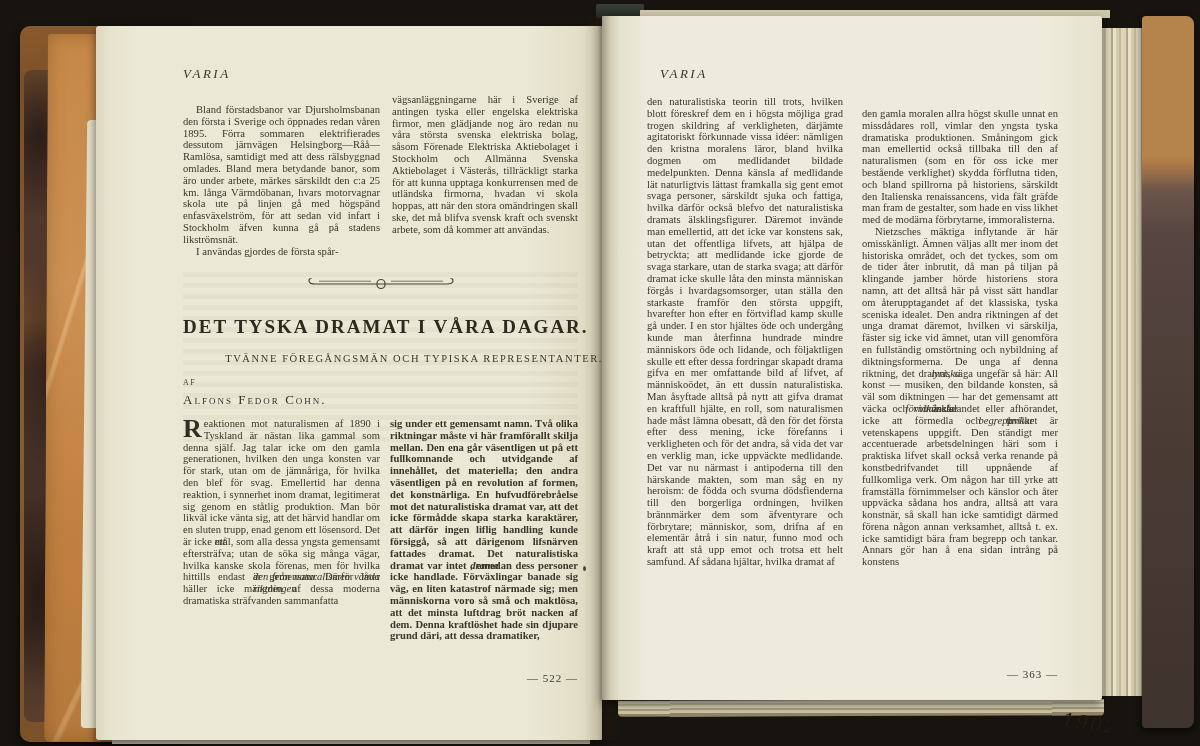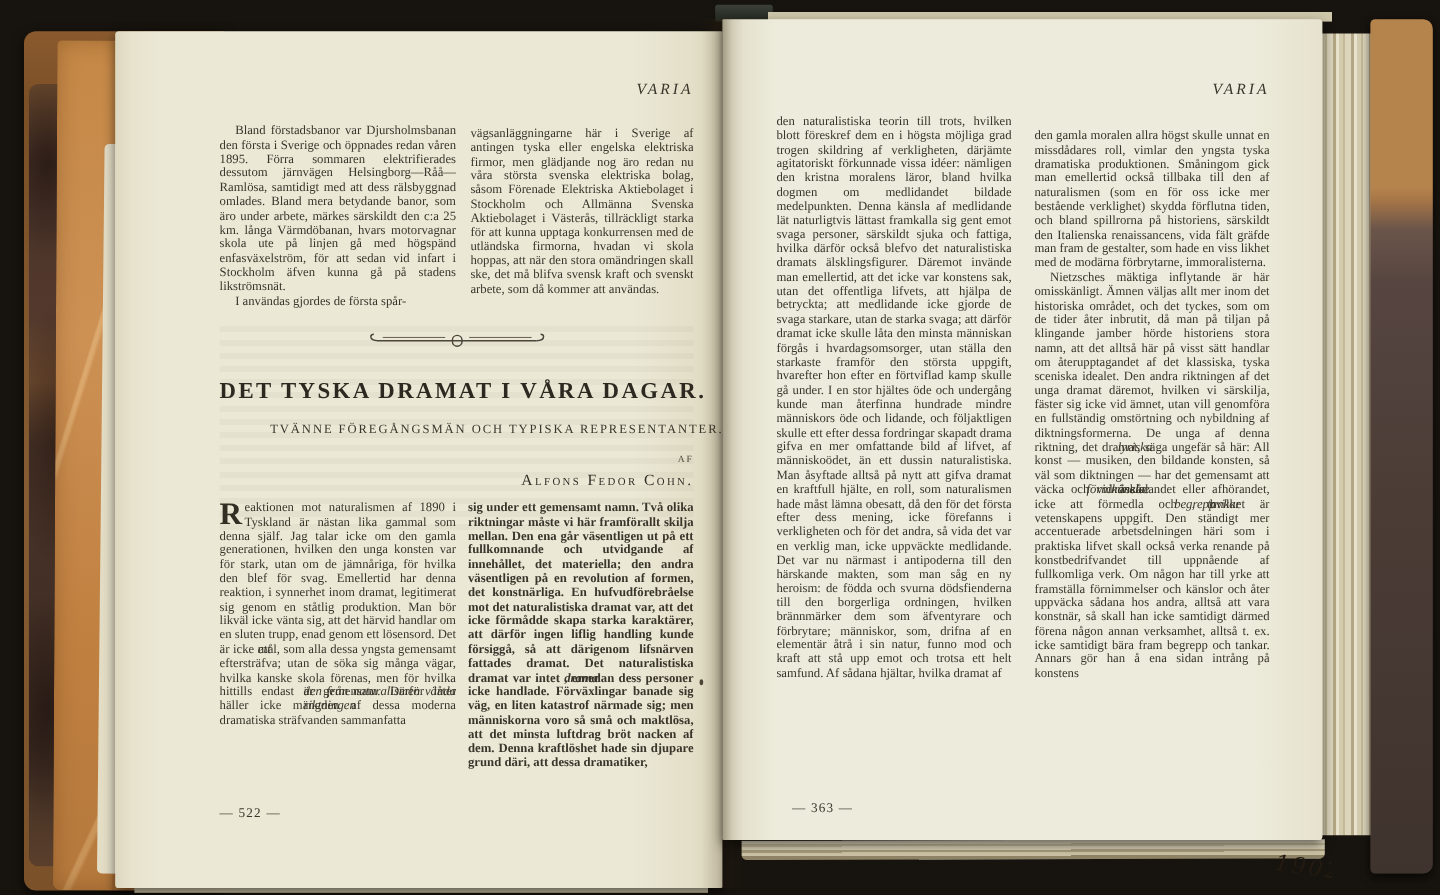--- a/index.html
+++ b/index.html
@@ -42,40 +42,40 @@
   .page-left{left:96px;top:26px;width:506px;height:714px;border-radius:3px 1px 1px 3px;
     background:linear-gradient(90deg,#ddd7bf 0,#e7e3cd 14px,#ebe8d6 40px,#ebe8d6 430px,#e3dfc8 480px,#d9d3ba 506px);}
   .page-right{left:602px;top:16px;width:500px;height:684px;border-radius:1px 3px 3px 1px;
     background:linear-gradient(90deg,#d5cfb5 0,#e2deca 10px,#edebdb 45px,#edebdb 440px,#e6e2ce 500px);}
   .gutter{left:584px;top:16px;width:36px;height:724px;pointer-events:none;z-index:30;
     background:linear-gradient(90deg,rgba(70,50,25,0) 0,rgba(70,50,25,.16) 40%,rgba(40,28,14,.28) 52%,rgba(70,50,25,.10) 72%,rgba(70,50,25,0) 100%);}
   .ghost{left:87px;top:246px;width:395px;height:172px;opacity:.5;filter:blur(.6px);
     background:repeating-linear-gradient(180deg, rgba(125,115,85,.12) 0 5px, rgba(125,115,85,0) 5px 11px);}
 
   
-  .running-head{font-style:italic;font-size:13px;letter-spacing:2.5px;color:#3b362c;text-align:right;}
+  .running-head{font-style:italic;font-size:13px;letter-spacing:2.5px;color:#3b362c;text-align:left;}
   .rh-left{left:87px;top:40px;width:395px;}
   .rh-right{left:58px;top:50px;width:398px;}
   .col{overflow:hidden;color:#3a352b;font-size:10.6px;line-height:11.8px;text-align:justify;}
   .col p{position:static;margin:0;}
   .col p.indent{text-indent:13px;}
   .col i{font-style:italic;}
   .dropcap{position:static;float:left;font-size:26px;line-height:21px;font-weight:bold;margin:0 2px 0 0;color:#332e24;}
   .lp-top-col1{left:87px;top:78px;width:197px;height:176px;}
-  .lp-top-col2{left:296px;top:80px;width:186px;height:176px;}
+  .lp-top-col2{left:296px;top:68px;width:186px;height:176px;}
   .ornament-row{left:87px;top:250px;width:395px;height:18px;text-align:center;}
   .ornament-row svg{position:static;}
   .article-title{left:87px;top:290px;width:395px;text-align:center;font-weight:bold;font-size:19px;
     letter-spacing:2px;color:#2e2920;white-space:nowrap;}
   .article-subtitle{left:62px;top:327px;width:445px;text-align:right;font-size:10.5px;letter-spacing:1.6px;color:#3b362c;white-space:nowrap;}
-  .byline-prefix{left:87px;top:352px;width:395px;text-align:right;font-size:8px;letter-spacing:1.5px;color:#4a443a;}
-  .author{left:87px;top:366px;width:395px;text-align:right;font-variant:small-caps;font-size:13px;letter-spacing:2px;color:#332e26;}
+  .byline-prefix{left:87px;top:352px;width:395px;text-align:left;font-size:8px;letter-spacing:1.5px;color:#4a443a;}
+  .author{left:87px;top:366px;width:395px;text-align:left;font-variant:small-caps;font-size:13px;letter-spacing:2px;color:#332e26;}
   .lp-body-col1{left:87px;top:392px;width:197px;height:248px;}
   .lp-body-col2{left:294px;top:392px;width:188px;height:248px;font-weight:bold;}
-  .page-number{font-size:11px;letter-spacing:1px;color:#3b362c;text-align:left;}
+  .page-number{font-size:11px;letter-spacing:1px;color:#3b362c;text-align:right;}
   .pn-left{left:87px;top:646px;width:395px;}
   .pn-right{left:58px;top:652px;width:398px;}
   .rp-col1{left:45px;top:80px;width:196px;height:572px;}
   .rp-col2{left:260px;top:92px;width:196px;height:572px;}
 
   .speck{left:583px;top:566px;width:3px;height:5px;border-radius:50%;background:#4a4336;z-index:31;}
   .hand{left:1062px;top:712px;width:48px;height:34px;overflow:hidden;z-index:32;}
   .hand span{position:static;display:inline-block;transform:rotate(8deg);font-style:italic;
     font-size:19px;letter-spacing:2px;color:#231a12;font-family:"DejaVu Serif",serif;}
 </style>

